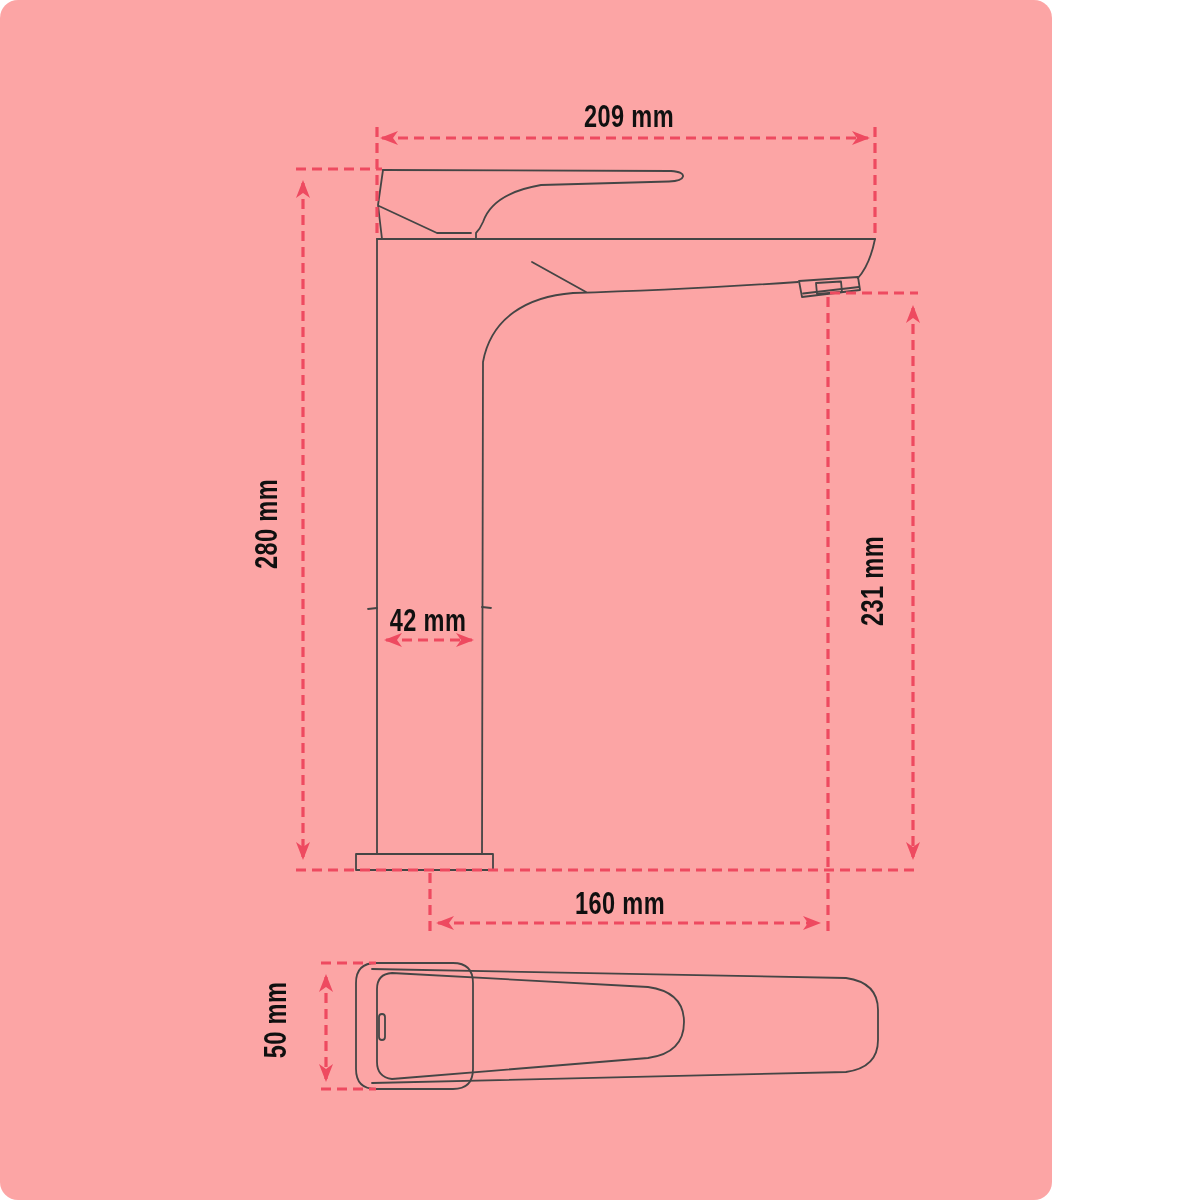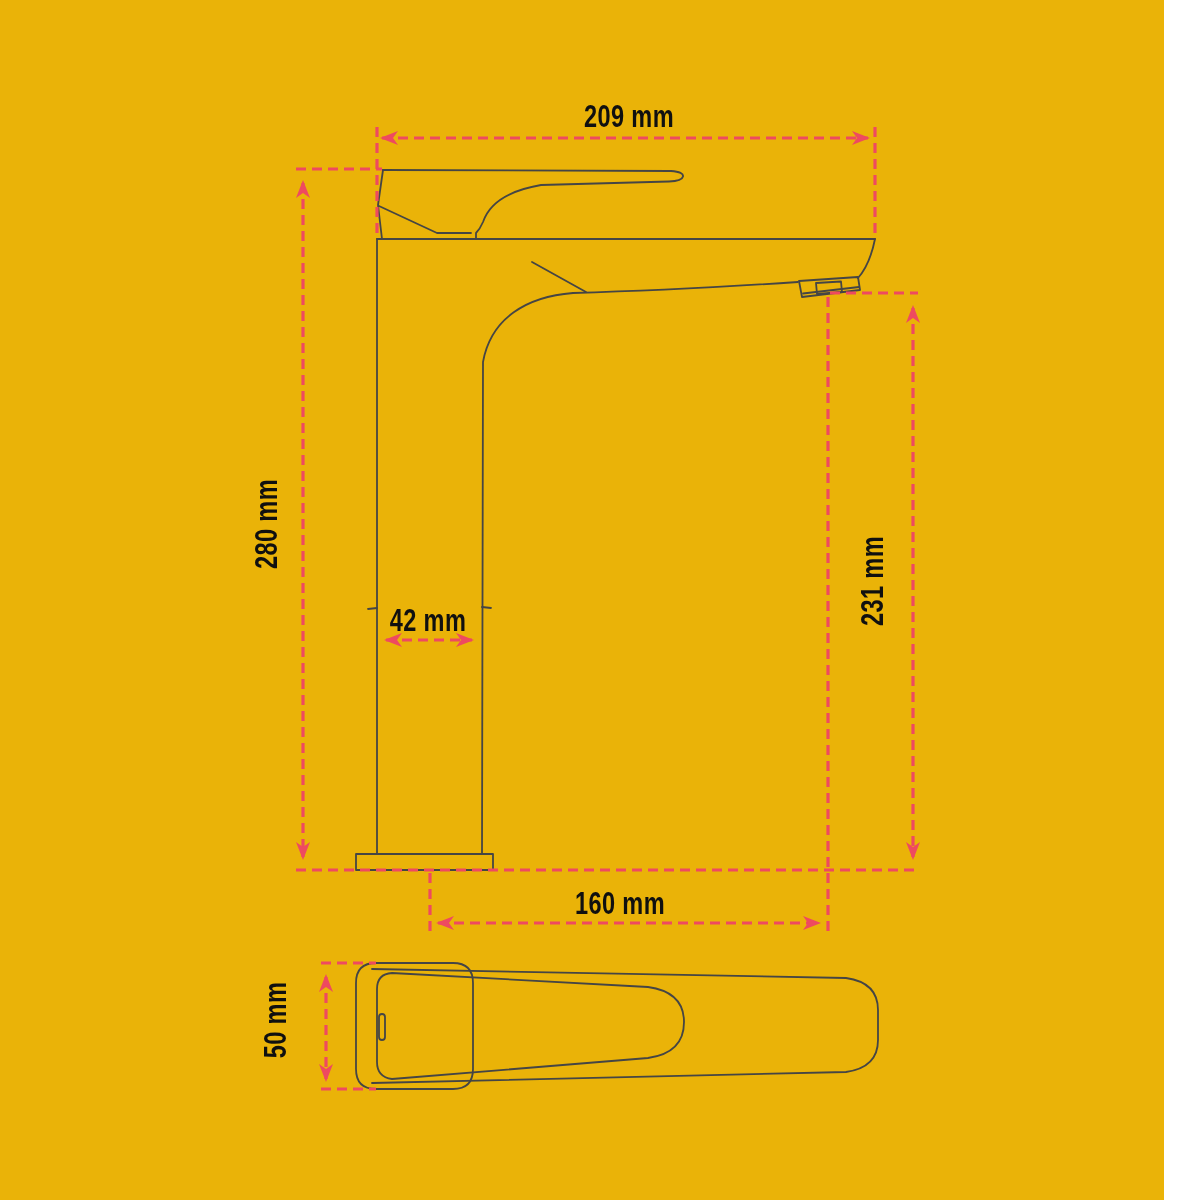--- a/index.html
+++ b/index.html
@@ -5,23 +5,24 @@
   html, body {
     margin: 0;
     padding: 0;
     background: #ffffff;
     width: 1200px;
     height: 1200px;
     overflow: hidden;
   }
   .canvas {
     position: relative;
-    width: 1164px;
+    width: 1052px;
     height: 1200px;
-    background: #eab308;
+    background: #fca5a5;
+    border-radius: 18px;
   }
   svg { display: block; }
   .outline {
     fill: none;
     stroke: #454545;
     stroke-width: 1.8;
     stroke-linejoin: round;
     stroke-linecap: round;
   }
   .dim-line {

